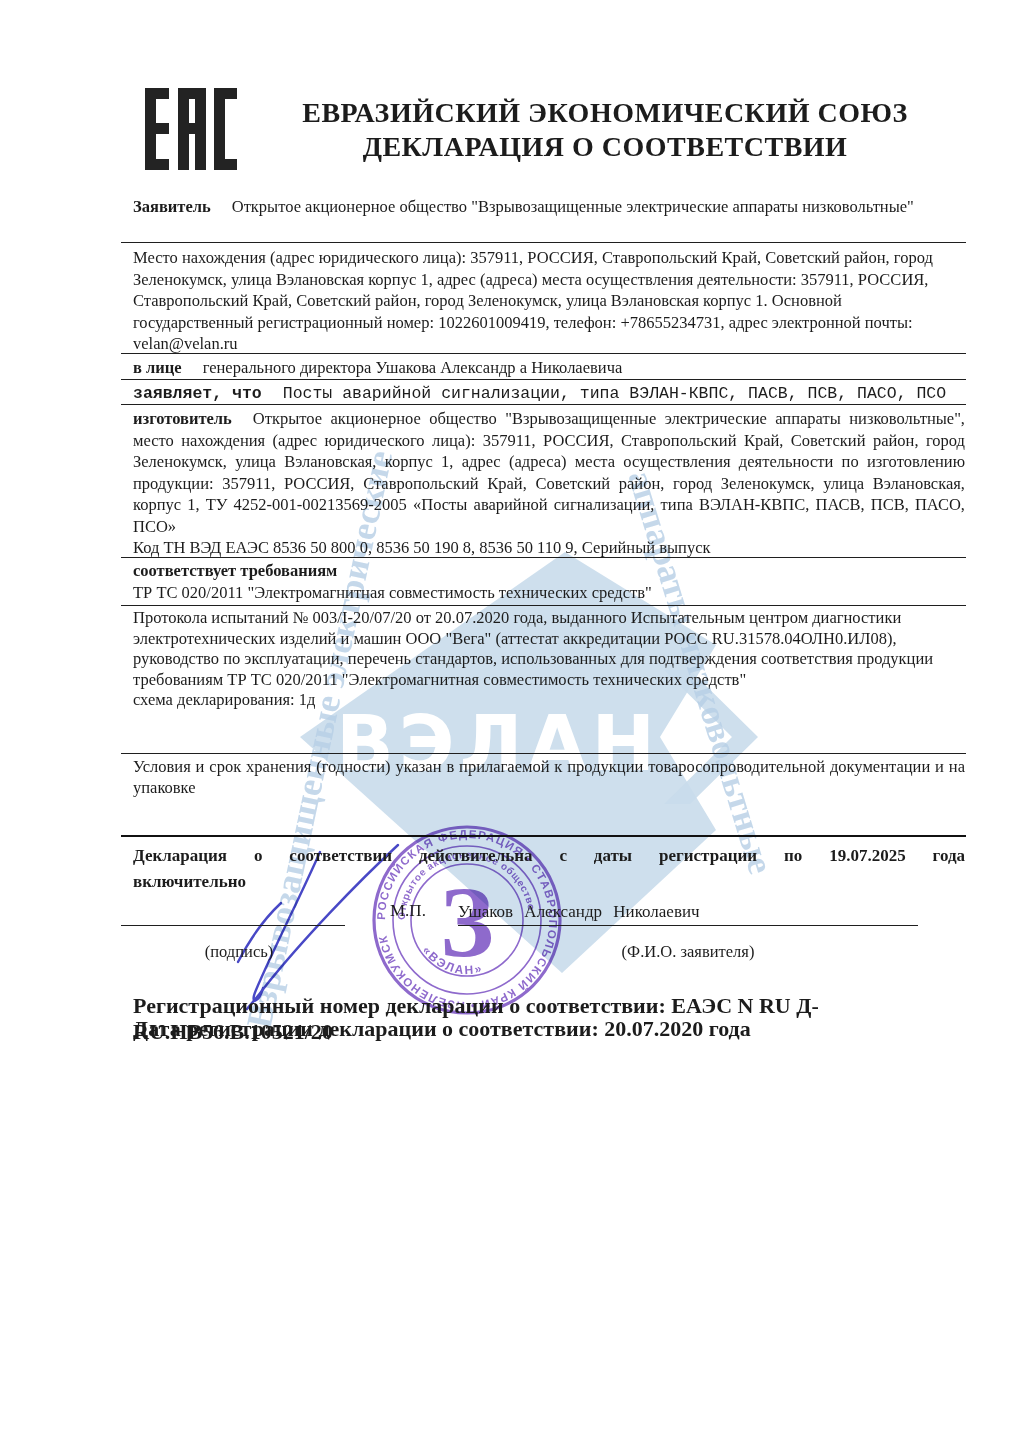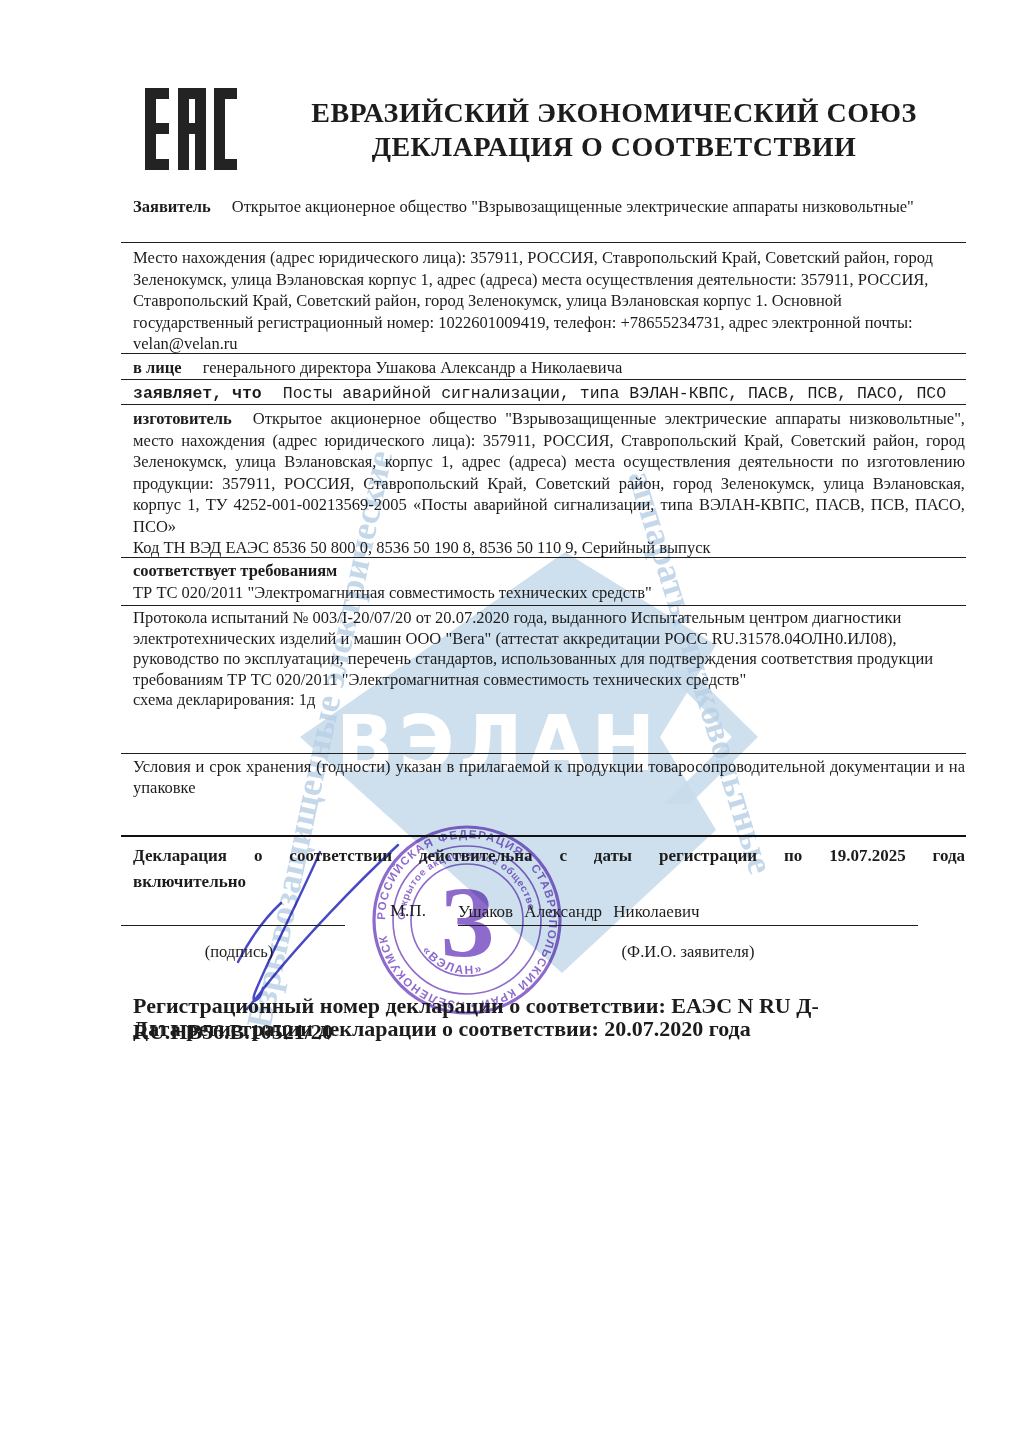--- a/index.html
+++ b/index.html
@@ -4,21 +4,21 @@
 <style>
   html,body{margin:0;padding:0;background:#ffffff;}
   .page{position:relative;width:1024px;height:1447px;background:#ffffff;overflow:hidden;
         font-family:"Liberation Serif", serif;color:#1c1c1c;}
   .abs{position:absolute;}
   .block{position:absolute;left:133px;width:832px;font-size:16.5px;line-height:21.5px;}
   .block b{padding-right:21px;}
   .jst{text-align:justify;}
   .rule{position:absolute;left:121px;width:845px;border-top:1.6px solid #1f1f1f;height:0;}
   .rule.thick{border-top:2.6px solid #111;}
-  .title{position:absolute;left:254px;width:720px;text-align:center;font-weight:bold;
+  .title{position:absolute;left:245px;width:720px;text-align:center;font-weight:bold;
          font-size:28px;line-height:34px;letter-spacing:0.5px;}
   .validity{position:absolute;left:133px;width:832px;font-weight:bold;font-size:17px;
             line-height:26px;}
   .validity.l1{text-align:justify;text-align-last:justify;}
   .regline{position:absolute;left:133px;width:832px;font-weight:bold;font-size:22px;}
   .sigline{position:absolute;border-top:1.6px solid #1f1f1f;height:0;}
   .caption{position:absolute;font-size:16.5px;text-align:center;margin-top:12px;}
   .fio{position:absolute;left:458px;width:460px;text-align:left;font-size:17px;word-spacing:7px;}
   .mp{position:absolute;left:390px;top:901px;font-size:17px;}
   .wm{position:absolute;left:0;top:0;pointer-events:none;}

